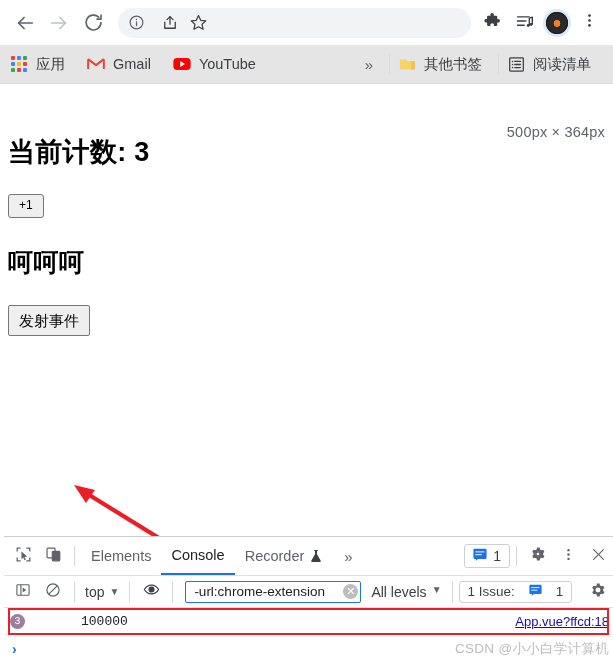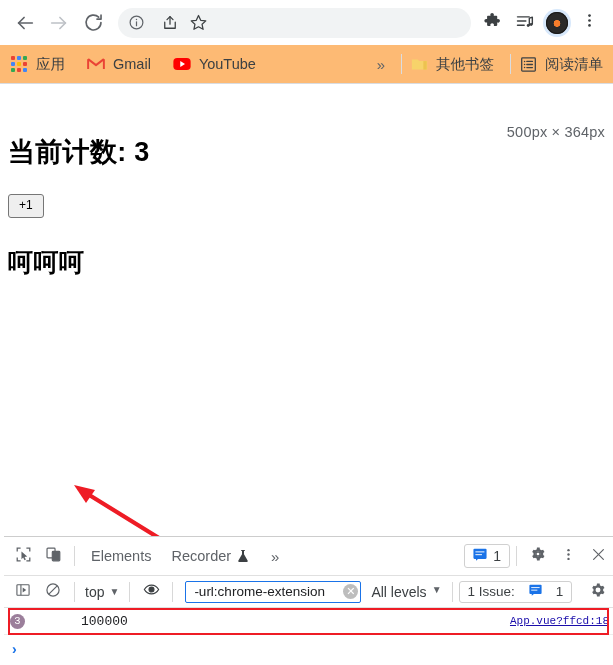--- a/index.html
+++ b/index.html
@@ -42,21 +42,21 @@
   }
   .avatar-inner{
     width:22px;height:22px;border-radius:50%;
     background:radial-gradient(circle at 50% 52%, #f77d2b 0 3.2px, #2a2a2a 3.6px 100%);
     box-shadow:0 0 0 1px #1a1a1a inset;
   }
 
   
   .bookmarks{
     height:39px;display:flex;align-items:center;padding:0 10px;box-sizing:border-box;
-    border-bottom:1px solid #dadce0;background:#fdba74;
+    border-bottom:1px solid #dadce0;background:#e5e5e5;
   }
   .bm{display:flex;align-items:center;margin-right:22px;white-space:nowrap;}
   .bm-label{font-size:14.5px;color:#3c4043;margin-left:8px;}
   .bm-ico{width:18px;height:18px;display:flex;align-items:center;justify-content:center;flex:0 0 auto;}
   .apps-grid{width:16px;height:16px;display:grid;grid-template-columns:repeat(3,4px);grid-template-rows:repeat(3,4px);gap:2px;}
   .apps-grid i{display:block;width:4px;height:4px;border-radius:1px;}
   .bm-spacer{flex:1 1 auto;}
   .chevrons{font-size:15px;color:#5f6368;padding:0 8px;}
   .vsep{width:1px;height:20px;background:#dadce0;margin:0 8px;}
 
@@ -153,21 +153,21 @@
     width:15px;height:15px;border-radius:50%;background:#9b7f9b;color:#fff;
     font-size:10.5px;line-height:15px;text-align:center;flex:0 0 auto;margin-right:8px;
     font-family:"Liberation Mono","DejaVu Sans Mono",monospace;
   }
   .log-msg{
     font-family:"Liberation Mono","DejaVu Sans Mono",monospace;font-size:13px;color:#202124;
     flex:1 1 auto;
     margin-left:48px;
   }
   .log-src{
-    font-family:Liberation Mono, monospace;font-size:11px;color:#1a0dab;
+    font-family:Liberation Sans, sans-serif;font-size:13px;color:#1a0dab;
     text-decoration:underline;flex:0 0 auto;
   }
   .prompt-row{display:flex;align-items:center;height:28px;padding:0 8px 0 8px;box-sizing:border-box;}
   .prompt-caret{color:#1a73e8;font-size:14px;font-weight:bold;flex:0 0 auto;}
   .watermark{
     flex:1 1 auto;text-align:right;font-size:13.5px;color:#bdbdbd;letter-spacing:.3px;
   }
   .red-box{
     position:absolute;left:4px;top:0px;width:601px;height:27px;
     border:2px solid #ee1c25;box-sizing:border-box;pointer-events:none;
@@ -313,21 +313,21 @@
         <svg width="17" height="15" viewBox="0 0 20 17">
           <path d="M1 2.5h7l1.6 2h9.4v10H1z" fill="#f7d36a"></path>
           <path d="M14.5 14.5h4v-10h-4z" fill="#edc250"></path>
         </svg>
       </span>
       <span class="bm-label">其他书签</span>
     </div>
 
     <span class="vsep"></span>
 
-    <div class="bm" style="margin-right:0">
+    <div class="bm" style="margin-right:12px">
       <span class="bm-ico">
         <svg width="17" height="17" viewBox="0 0 20 20" fill="none" stroke="#3c4043" stroke-width="1.5">
           <rect x="2" y="2.2" width="16" height="15.6" rx="1"></rect>
           <line x1="8" y1="6.4" x2="14.6" y2="6.4" stroke-linecap="round"></line>
           <line x1="8" y1="10" x2="14.6" y2="10" stroke-linecap="round"></line>
           <line x1="8" y1="13.6" x2="14.6" y2="13.6" stroke-linecap="round"></line>
           <circle cx="5.4" cy="6.4" r=".9" fill="#3c4043" stroke="none"></circle>
           <circle cx="5.4" cy="10" r=".9" fill="#3c4043" stroke="none"></circle>
           <circle cx="5.4" cy="13.6" r=".9" fill="#3c4043" stroke="none"></circle>
         </svg>
@@ -337,20 +337,21 @@
   </div>
 
   <div class="viewport">
 
     <div class="size-tip">500px × 364px</div>
 
     <div class="page">
       <h1 class="h-count">当前计数: 3</h1>
       <button class="btn-plus">+1</button>
       <h2 class="h-he">呵呵呵</h2>
+      <button class="btn-emit">发射事件</button>
     </div>
 
     <svg class="annot-arrow" viewBox="0 0 613 446">
       <line x1="227" y1="462" x2="86" y2="375" stroke="#ee1c25" stroke-width="4.2" stroke-linecap="round"></line>
       <polygon points="74,367 95,372 86,385" fill="#ee1c25"></polygon>
     </svg>
   </div>
 
   <div class="devtools">
 
@@ -368,20 +369,23 @@
           <svg width="17" height="17" viewBox="0 0 20 20" fill="none" stroke="#5f6368" stroke-width="1.4">
             <rect x="2.4" y="2.6" width="9.4" height="11.4" rx="1"></rect>
             <rect x="8.6" y="6.4" width="8.8" height="11" rx="1" fill="#5f6368" stroke="#5f6368"></rect>
           </svg>
         </span>
       </div>
       <span class="dt-sep"></span>
 
       <div class="dt-tab">
         <span>Elements</span>
+      </div>
+      <div class="dt-tab active">
+        <span>Console</span>
       </div>
       <div class="dt-tab">
         <span>Recorder</span>
         <span class="flask">
           <svg width="12" height="14" viewBox="0 0 12 14" fill="#3c4043">
             <path d="M4.2 1h3.6v1H7v3.3l3.6 6.1c.4.7-.1 1.6-.9 1.6H2.3c-.8 0-1.3-.9-.9-1.6L5 5.3V2H4.2z"></path>
           </svg>
         </span>
       </div>
       <span class="dt-more">»</span>
@@ -512,16 +516,17 @@
       <div class="log-row">
         <span class="badge-count">3</span>
         <span class="log-msg">100000</span>
         <span class="log-src">App.vue?ffcd:18</span>
       </div>
 
       <div class="red-box"></div>
 
       <div class="prompt-row">
         <span class="prompt-caret">›</span>
+        <span class="watermark">CSDN @小小白学计算机</span>
       </div>
     </div>
   </div>
 </div>
 
 </body></html>

